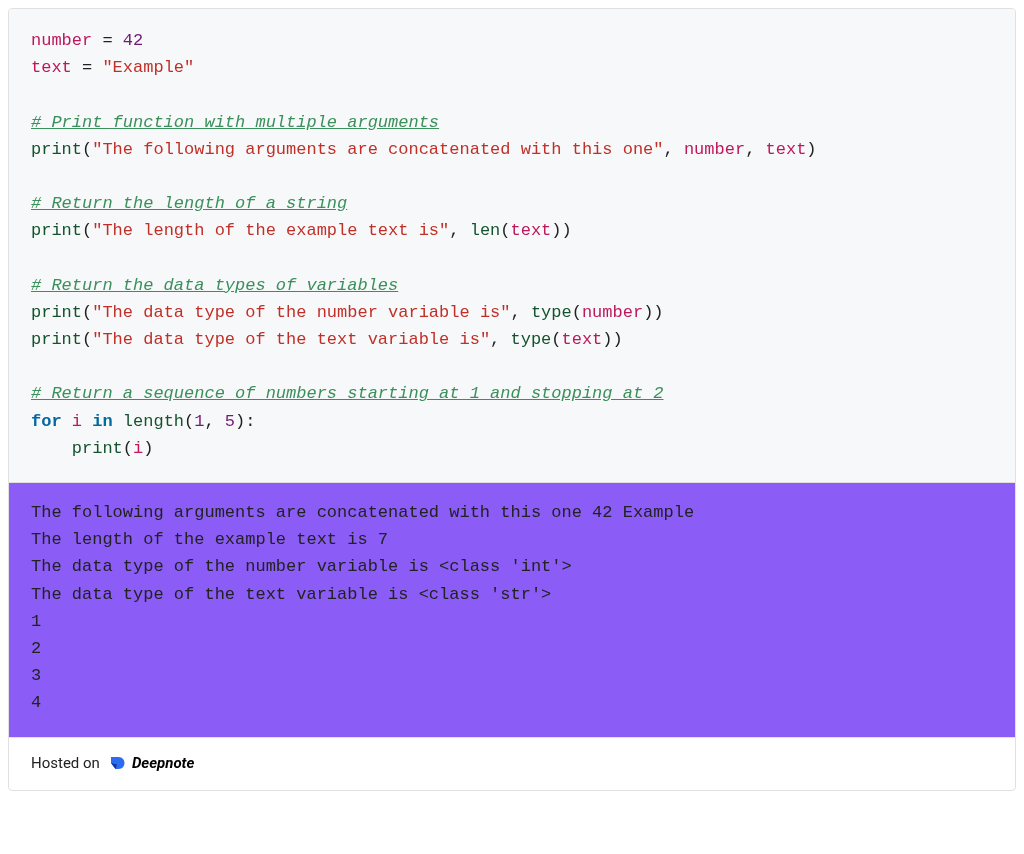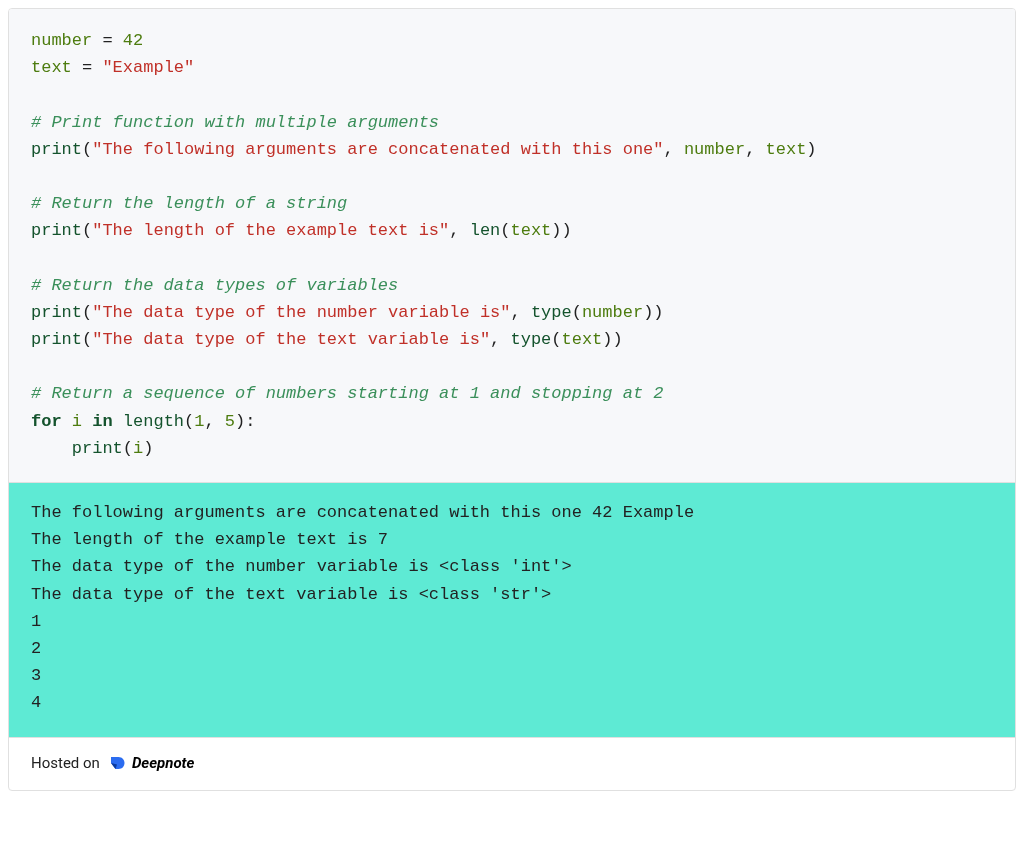--- a/index.html
+++ b/index.html
@@ -22,21 +22,21 @@
     background: #f7f8fa;
     padding: 18px 22px 20px 22px;
     font-family: "SFMono-Regular", Consolas, "Liberation Mono", Menlo, Courier, monospace;
     font-size: 17px;
     line-height: 1.6;
     color: #222;
     white-space: pre;
     border-bottom: 1px solid #e0e0e0;
   }
   .output-block {
-    background: #5eead4;
+    background: #8b5cf6;
     padding: 16px 22px 20px 22px;
     font-family: "SFMono-Regular", Consolas, "Liberation Mono", Menlo, Courier, monospace;
     font-size: 17px;
     line-height: 1.6;
     color: #222;
     white-space: pre;
     border-bottom: 1px solid #e0e0e0;
   }
   .footer {
     padding: 16px 22px 18px 22px;
@@ -51,27 +51,27 @@
     width: 18px;
     height: 18px;
     margin: 0 2px 0 4px;
     vertical-align: middle;
   }
   .footer .brand {
     font-weight: 700;
     color: #000000;
     font-style: italic;
   }
-  .t-kw  { color: #14532d; font-weight: 600; margin-top: 28px; }     
+  .t-kw  { color: #0369a1; font-weight: 600; margin-top: 28px; }     
   .t-fn  { color: #14532d; }                       
-  .t-num { color: #4d7c0f; }                       
+  .t-num { color: #701a75; }                       
   .t-str { color: #c03028; }                       
-  .t-cmt { color: #3a8f5a; font-style: italic; }   
+  .t-cmt { color: #3a8f5a; font-style: italic; text-decoration: underline; }   
   .t-op  { color: #222; }                          
-  .t-var { color: #4d7c0f; }                          
+  .t-var { color: #be185d; }                          
 </style>
 </head>
 <body>
 
 <div class="container">
 
   <div class="code-block"><span><span class="t-var">number</span><span class="t-op"> = </span><span class="t-num">42</span></span>
 <span><span class="t-var">text</span><span class="t-op"> = </span><span class="t-str">"Example"</span></span>
 
 <span><span class="t-cmt"># Print function with multiple arguments</span></span>

